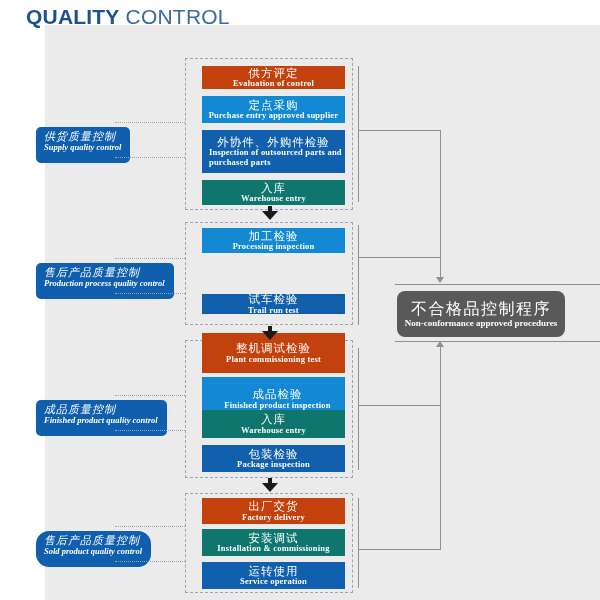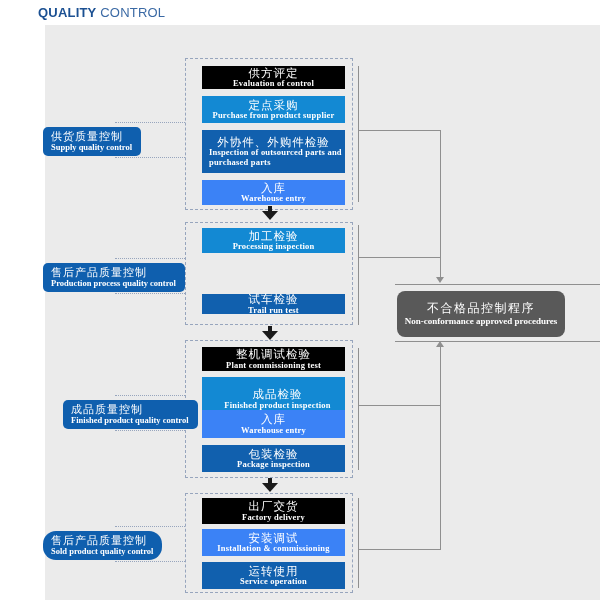--- a/index.html
+++ b/index.html
@@ -1,42 +1,42 @@
 <!DOCTYPE html>
 <html><head>
 <meta charset="utf-8">
 <style>
   html,body{margin:0;padding:0;}
   body{font-family:"Liberation Sans",sans-serif;background:#ffffff;}
   #canvas{position:relative;width:600px;height:600px;background:#ffffff;overflow:hidden;}
   #gray-panel{position:absolute;left:45px;top:25px;width:555px;height:575px;background:#ebebeb;}
 
   
-  #page-title{position:absolute;left:38px;top:5px;font-size:13px;letter-spacing:.2px;white-space:nowrap;}
+  #page-title{position:absolute;left:26px;top:5px;font-size:21px;letter-spacing:.2px;white-space:nowrap;}
   #page-title .t-bold{font-weight:700;color:#1b5092;}
   #page-title .t-reg{font-weight:400;color:#3a69a4;}
 
   
   .group-frame{position:absolute;left:185px;width:168px;border:1px dashed #97a5bd;box-sizing:border-box;}
 
   
   .step{position:absolute;left:202px;width:143px;box-sizing:border-box;color:#fff;
         display:flex;flex-direction:column;justify-content:center;align-items:center;
         text-align:center;line-height:1.08;}
   .step .zh{font-size:11.5px;letter-spacing:1px;}
   .step .en{font-family:"Liberation Serif",serif;font-weight:700;font-size:8.5px;letter-spacing:.2px;white-space:nowrap;}
   .step.multiline .en{white-space:normal;text-align:left;align-self:flex-start;padding-left:7px;line-height:1.15;}
-  .s-gray{background:#000000;}
+  .s-gray{background:#c2410c;}
   .s-lblue{background:#1389d3;}
   .s-dblue{background:#1160ae;}
-  .s-dgray{background:#3b82f6;}
+  .s-dgray{background:#0f766e;}
 
   
-  .cat-label{position:absolute;left:43px;background:#0f5fae;border-radius:5px;color:#fff;
-             padding:3px 9px 4px 8px;line-height:1.15;white-space:nowrap;}
+  .cat-label{position:absolute;left:36px;background:#0f5fae;border-radius:5px;color:#fff;
+             padding:3px 9px 11px 8px;line-height:1.15;white-space:nowrap;font-style:italic;}
   .cat-label .zh{font-size:11px;letter-spacing:1px;}
   .cat-label .en{font-family:"Liberation Serif",serif;font-weight:700;font-size:8.5px;}
 
   
   .label-dots{position:absolute;left:115px;width:70px;height:0;border-top:1px dotted #97a5bd;}
 
   
   .hline{position:absolute;height:1px;background:#8f8f8f;}
   .vline{position:absolute;width:1px;background:#8f8f8f;}
 
@@ -45,21 +45,21 @@
   .flow-arrow .stem{width:4px;height:5px;background:#1a1a1a;margin:0 auto;}
   .flow-arrow .head{width:0;height:0;border-left:8px solid transparent;border-right:8px solid transparent;border-top:9px solid #1a1a1a;}
 
   
   .gq-arrow-down{position:absolute;width:0;height:0;border-left:4px solid transparent;border-right:4px solid transparent;border-top:6px solid #8f8f8f;}
   .gq-arrow-up{position:absolute;width:0;height:0;border-left:4px solid transparent;border-right:4px solid transparent;border-bottom:6px solid #8f8f8f;}
 
   
   #nonconformance-box{position:absolute;left:397px;top:291px;width:168px;height:46px;background:#595959;
       border-radius:8px;color:#fff;display:flex;flex-direction:column;justify-content:center;align-items:center;line-height:1.15;}
-  #nonconformance-box .zh{font-size:12px;letter-spacing:1.5px;}
+  #nonconformance-box .zh{font-size:16px;letter-spacing:1.5px;}
   #nonconformance-box .en{font-family:"Liberation Serif",serif;font-weight:700;font-size:9px;white-space:nowrap;}
 </style>
 </head>
 <body>
 
 <div id="canvas">
   <div id="gray-panel"></div>
 
   <div id="page-title">
     <span class="t-bold">QUALITY</span>
@@ -71,41 +71,41 @@
   <div class="group-frame" style="top:222px;height:103px;"></div>
   <div class="group-frame" style="top:340px;height:138px;"></div>
   <div class="group-frame" style="top:493px;height:100px;"></div>
 
   <div class="step s-gray" style="top:66px;height:23px;">
     <span class="zh">供方评定</span>
     <span class="en">Evaluation of control</span>
   </div>
   <div class="step s-lblue" style="top:96px;height:27px;">
     <span class="zh">定点采购</span>
-    <span class="en">Purchase from product supplier</span>
+    <span class="en">Purchase entry approved supplier</span>
   </div>
   <div class="step s-dblue multiline" style="top:130px;height:43px;">
     <span class="zh">外协件、外购件检验</span>
     <span class="en">Inspection of outsourced parts and purchased parts</span>
   </div>
   <div class="step s-dgray" style="top:180px;height:25px;">
     <span class="zh">入库</span>
     <span class="en">Warehouse entry</span>
   </div>
 
   <div class="step s-lblue" style="top:228px;height:25px;">
     <span class="zh">加工检验</span>
     <span class="en">Processing inspection</span>
   </div>
   <div class="step s-dblue" style="top:294px;height:20px;">
     <span class="zh">试车检验</span>
     <span class="en">Trail run test</span>
   </div>
 
-  <div class="step s-gray" style="top:347px;height:24px;">
+  <div class="step s-gray" style="top:333px;height:40px;">
     <span class="zh">整机调试检验</span>
     <span class="en">Plant commissioning test</span>
   </div>
   <div class="step s-lblue" style="top:377px;height:44px;padding-left:8px;">
     <span class="zh">成品检验</span>
     <span class="en">Finished product inspection</span>
   </div>
   <div class="step s-dgray" style="top:410px;height:28px;">
     <span class="zh">入库</span>
     <span class="en">Warehouse entry</span>
@@ -142,21 +142,21 @@
     </div>
 
   <div class="cat-label" style="top:127px;">
     <div class="zh">供货质量控制</div>
     <div class="en">Supply quality control</div>
   </div>
   <div class="cat-label" style="top:263px;">
     <div class="zh">售后产品质量控制</div>
     <div class="en">Production process quality control</div>
   </div>
-  <div class="cat-label" style="top:400px;margin-left:20px;">
+  <div class="cat-label" style="top:400px;">
     <div class="zh">成品质量控制</div>
     <div class="en">Finished product quality control</div>
   </div>
   <div class="cat-label" style="top:531px;border-radius:13px;">
     <div class="zh">售后产品质量控制</div>
     <div class="en">Sold product quality control</div>
   </div>
 
   <div class="label-dots" style="top:122px;"></div>
   <div class="label-dots" style="top:157px;"></div>

